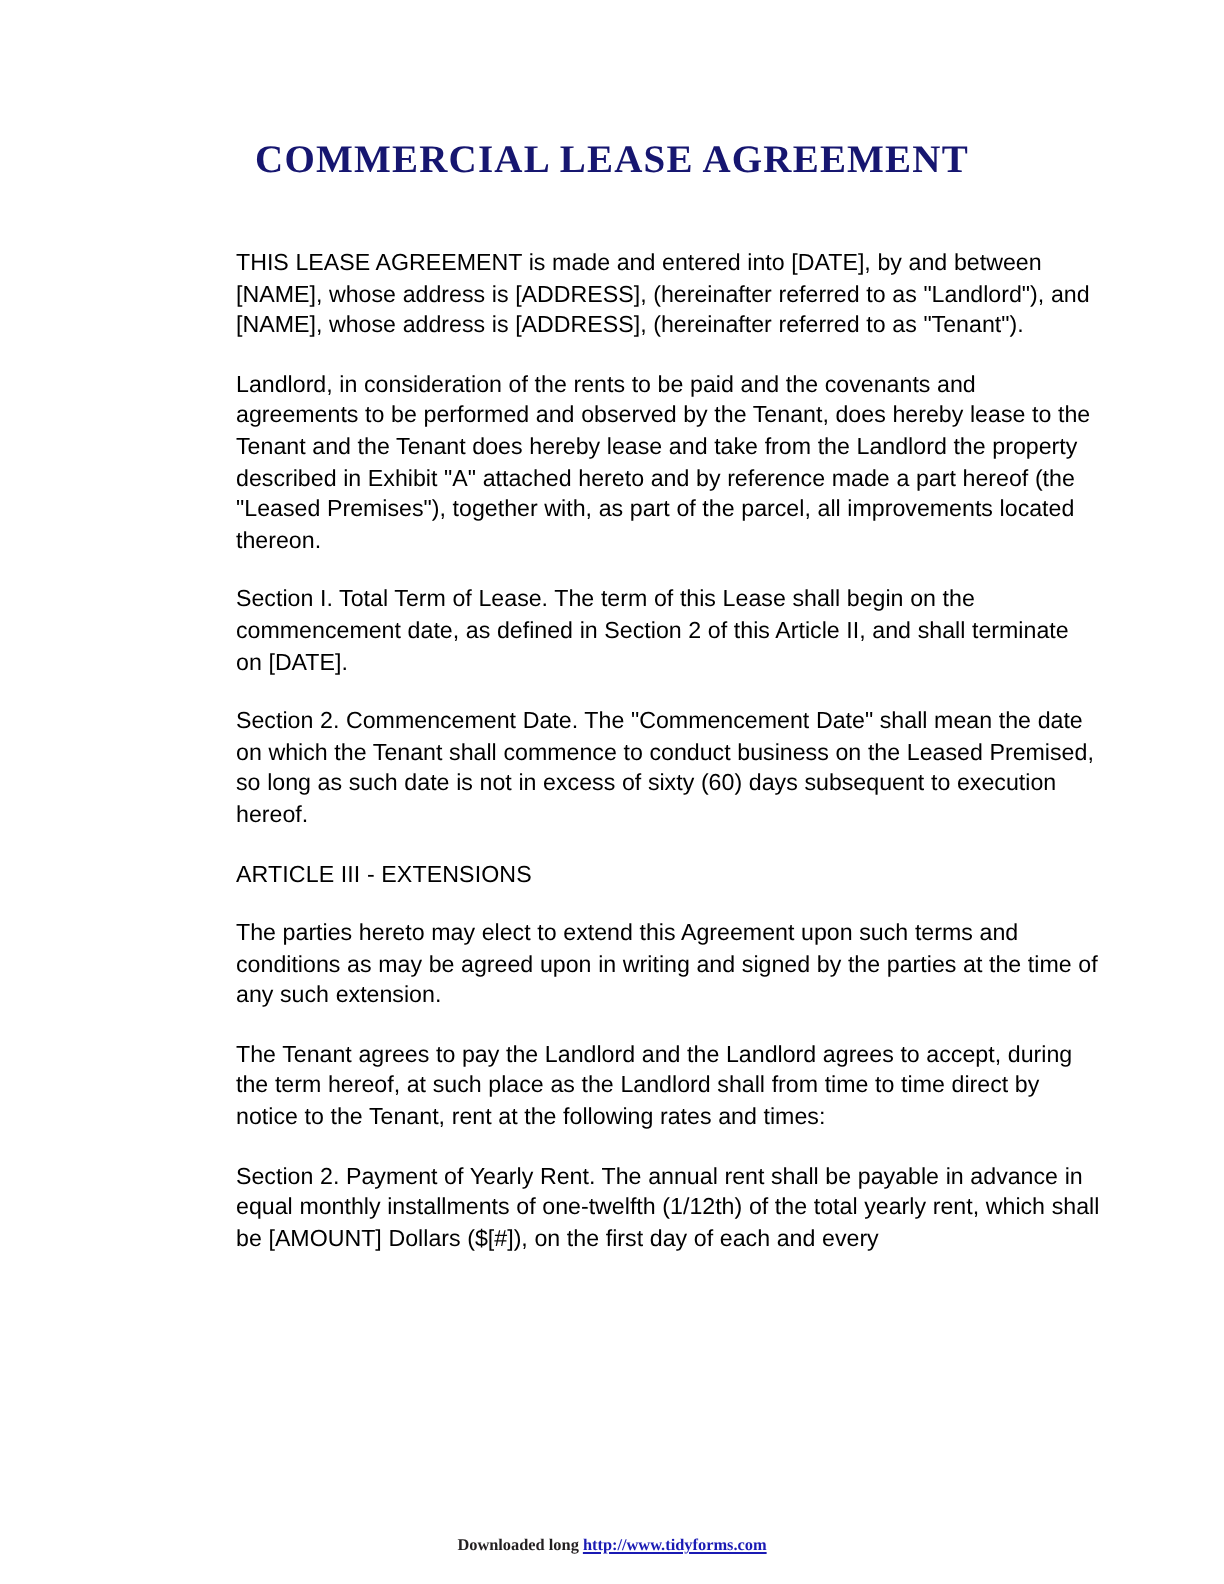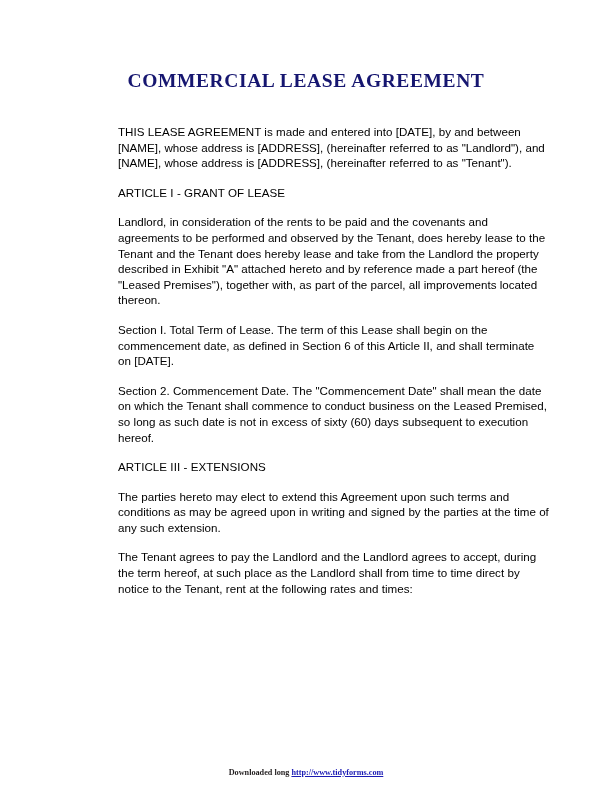--- a/index.html
+++ b/index.html
@@ -86,26 +86,26 @@
 </style>
 </head>
 <body>
 
 <div class="page">
 
   <div class="doc-title" style="color: rgb(22, 22, 112);">COMMERCIAL LEASE AGREEMENT</div>
 
   <div class="body-block">
       <p class="para">THIS LEASE AGREEMENT is made and entered into [DATE], by and between [NAME], whose address is [ADDRESS], (hereinafter referred to as "Landlord"), and [NAME], whose address is [ADDRESS], (hereinafter referred to as "Tenant").</p>
-      <p class="heading">ARTICLE I - GRANT OF LEASE</p>
       <p class="para">Landlord, in consideration of the rents to be paid and the covenants and agreements to be performed and observed by the Tenant, does hereby lease to the Tenant and the Tenant does hereby lease and take from the Landlord the property described in Exhibit "A" attached hereto and by reference made a part hereof (the "Leased Premises"), together with, as part of the parcel, all improvements located thereon.</p>
-      <p class="para">Section I. Total Term of Lease. The term of this Lease shall begin on the commencement date, as defined in Section 6 of this Article II, and shall terminate on [DATE].</p>
+      <p class="para">Section I. Total Term of Lease. The term of this Lease shall begin on the commencement date, as defined in Section 2 of this Article II, and shall terminate on [DATE].</p>
       <p class="para">Section 2. Commencement Date. The "Commencement Date" shall mean the date on which the Tenant shall commence to conduct business on the Leased Premised, so long as such date is not in excess of sixty (60) days subsequent to execution hereof.</p>
       <p class="heading">ARTICLE III - EXTENSIONS</p>
       <p class="para">The parties hereto may elect to extend this Agreement upon such terms and conditions as may be agreed upon in writing and signed by the parties at the time of any such extension.</p>
       <p class="para">The Tenant agrees to pay the Landlord and the Landlord agrees to accept, during the term hereof, at such place as the Landlord shall from time to time direct by notice to the Tenant, rent at the following rates and times:</p>
+      <p class="para">Section 2. Payment of Yearly Rent. The annual rent shall be payable in advance in equal monthly installments of one-twelfth (1/12th) of the total yearly rent, which shall be [AMOUNT] Dollars ($[#]), on the first day of each and every</p>
     </div>
 
   <div class="footer">
     <span>Downloaded long</span><a class="url" href="#" style="color: rgb(26, 26, 180);">http://www.tidyforms.com</a>
   </div>
 
 </div>
 
 </body></html>

